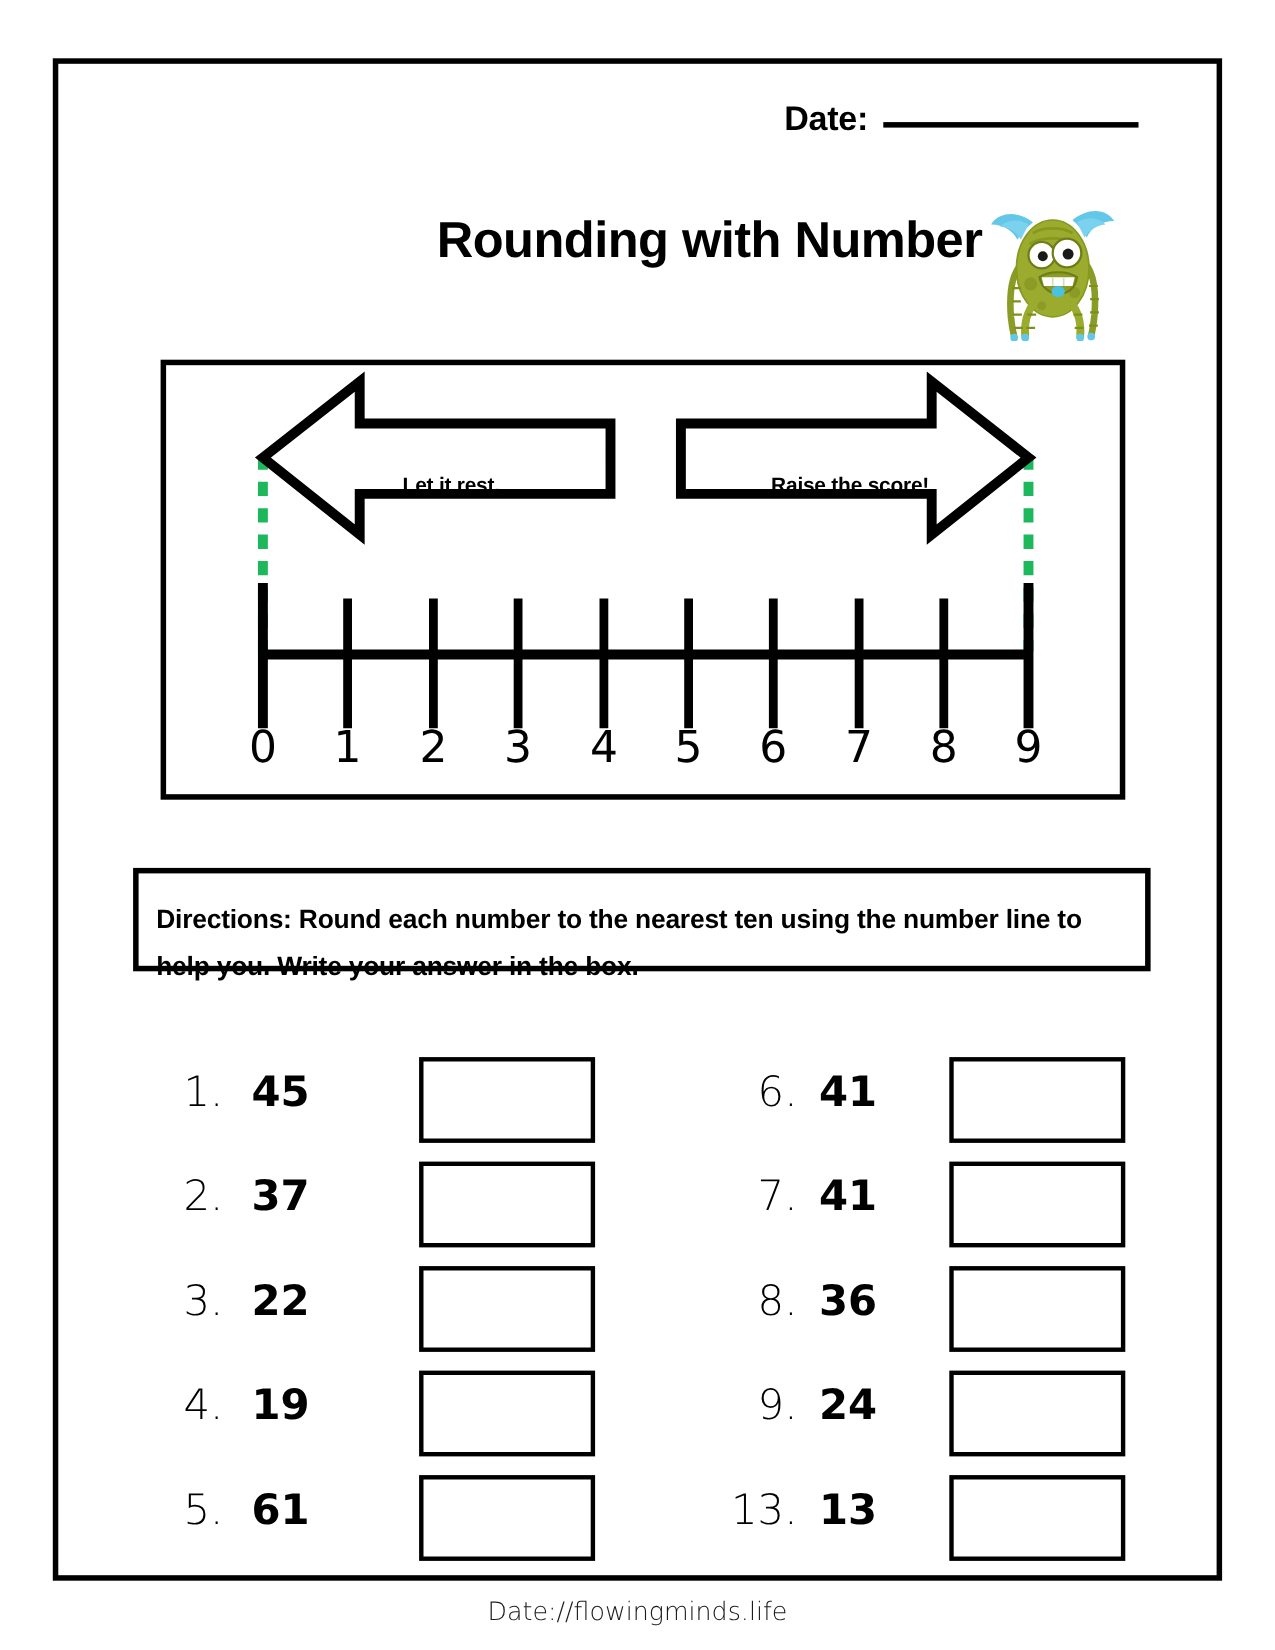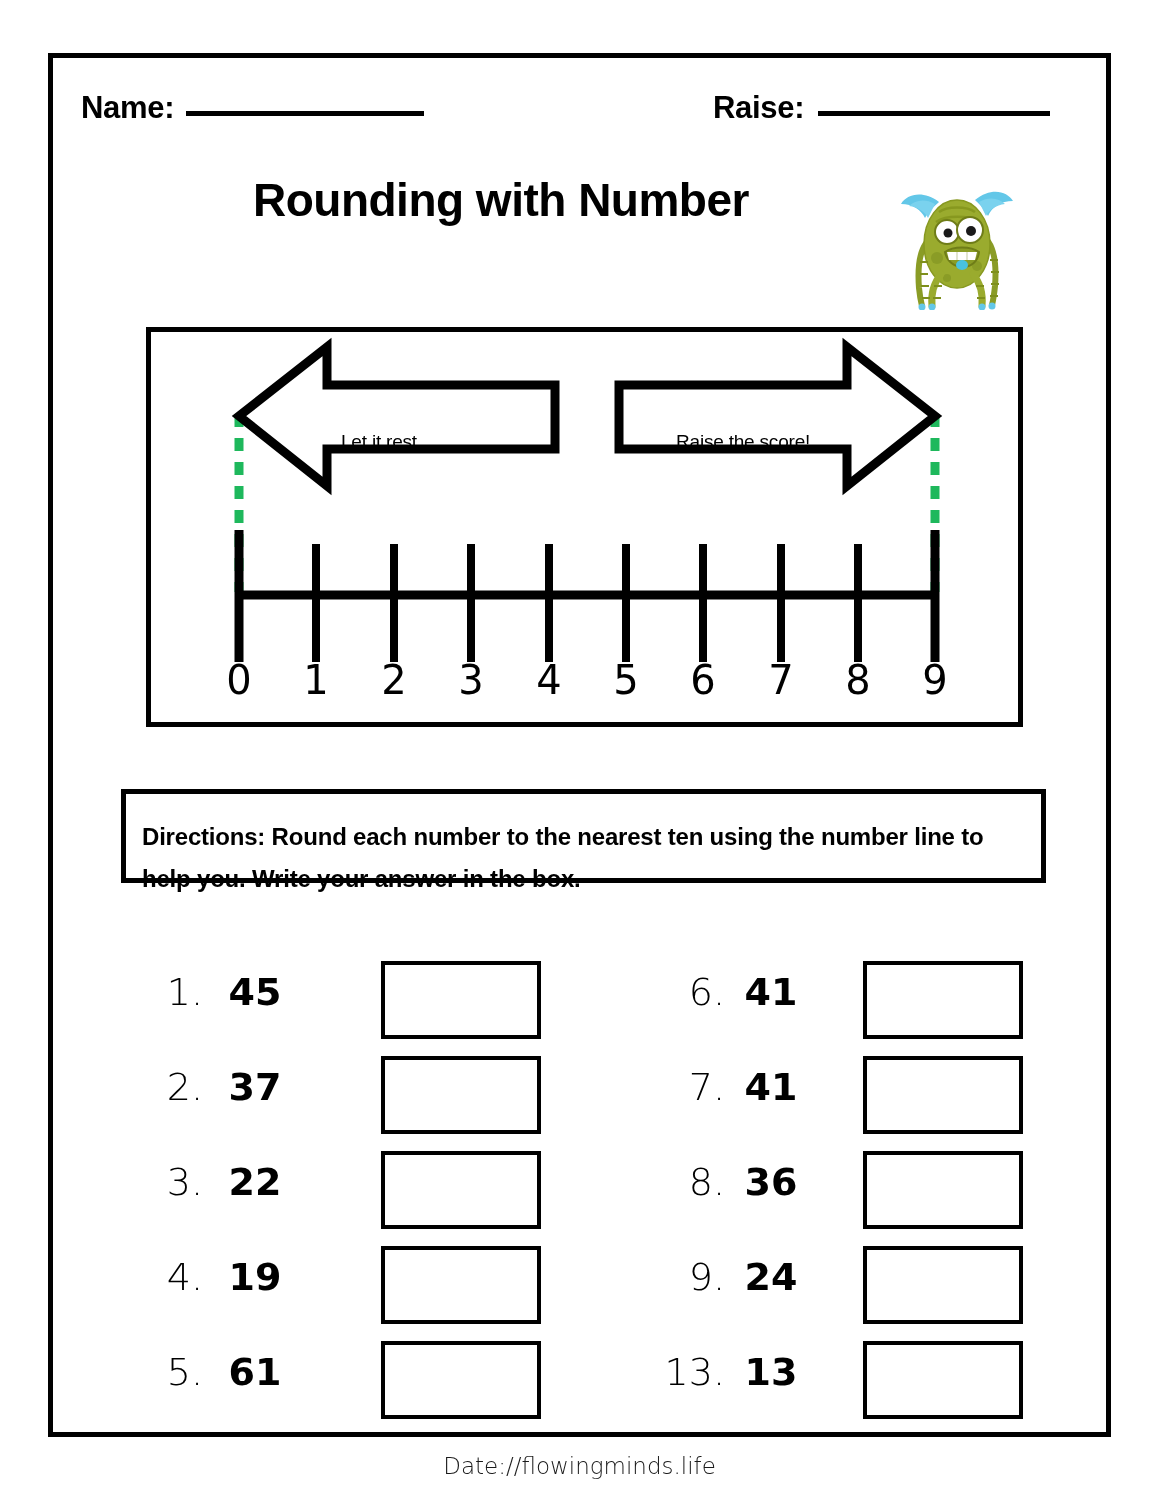--- a/index.html
+++ b/index.html
@@ -61,23 +61,23 @@
   }
   .field-name  { left: 28px;  top: 32px; }
   .field-date  { left: 660px; top: 32px; }
   .field-name .field-rule { width: 238px; margin-left: 12px; }
   .field-date .field-rule { width: 232px; margin-left: 14px; }
 
   
   .title-wrap {
     position: absolute;
     left: 200px;
-    top: 105px;
+    top: 123px;
     width: 640px;
-    text-align: left;
+    text-align: right;
   }
   .title-line {
     font-size: 46px;
     font-weight: 700;
     line-height: 74px;
     letter-spacing: -0.5px;
   }
 
   
   .mascot {
@@ -102,23 +102,24 @@
 
   .nl-svg {
     position: absolute;
     left: 0;
     top: 0;
   }
 
   .arrow-caption {
     position: absolute;
     font-size: 19px;
-    font-weight: 400;
+    font-weight: 700;
     letter-spacing: -0.2px;
     white-space: nowrap;
+    margin-left: 25px;
   }
   .caption-left  { left: 190px; top: 99px; }
   .caption-right { left: 525px; top: 99px; }
 
   .tick-label {
     position: absolute;
     font-size: 40px;
     font-weight: 400;
     text-align: center;
     width: 40px;
@@ -208,26 +209,22 @@
   }
 </style>
 </head>
 <body>
 
 <div id="page">
 
   <div class="page-frame">
 
     <div class="namedate">
-      <div class="field field-name">
-        <span class="field-label">Name:</span>
-        <span class="field-rule"></span>
-      </div>
       <div class="field field-date">
-        <span class="field-label">Raise:</span>
+        <span class="field-label">Date:</span>
         <span class="field-rule"></span>
       </div>
     </div>
 
     <div class="title-wrap">
       <div class="title-line">Rounding with Number</div>
     </div>
 
     <div class="mascot">
       <svg width="130" height="140" viewBox="0 0 130 140">

